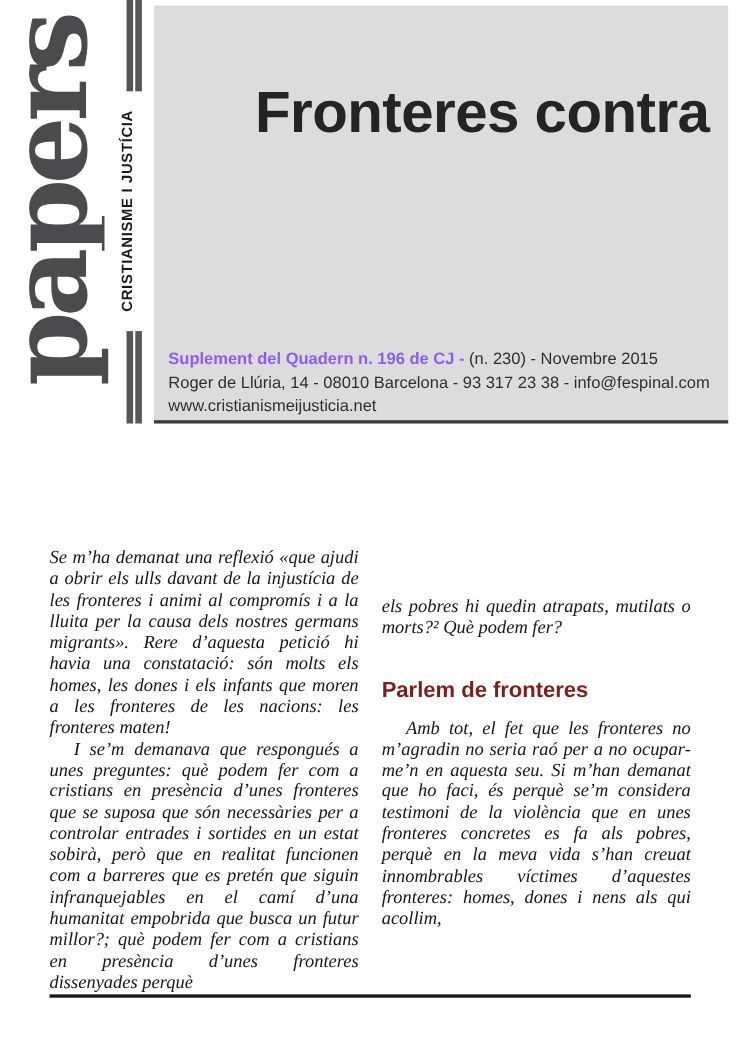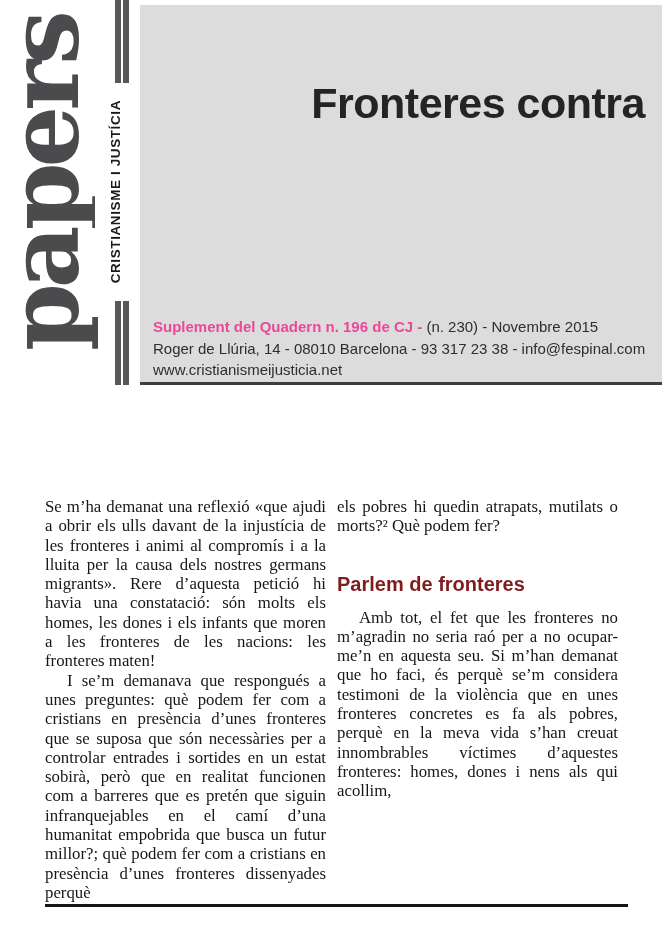--- a/index.html
+++ b/index.html
@@ -46,43 +46,43 @@
   
   .gray-box {
     position: absolute; left: 140px; top: 5px; width: 522px; height: 377px;
     background: #dcdcdc;
     border-bottom: 3px solid #3e3e40;
     z-index: 0;
   }
   .page-title {
     position: absolute; left: 156px; top: 70px; width: 489px;
     text-align: right;
-    font-weight: bold; font-size: 43px; line-height: 66px;
+    font-weight: bold; font-size: 53px; line-height: 66px;
     letter-spacing: -0.5px;
     color: #242424;
     z-index: 2;
   }
   .pub-info {
     position: absolute; left: 153px; top: 316px; width: 500px;
     font-size: 15px; line-height: 21.5px;
     color: #2e2e2e; z-index: 2;
   }
-  .pub-info .b { font-weight: bold; color: #ec4899; }
+  .pub-info .b { font-weight: bold; color: #8b5cf6; }
 
   
   .col {
     position: absolute; top: 497px; width: 281px;
     font-family: "Liberation Serif", serif;
     font-size: 16.8px; line-height: 19.3px;
     text-align: justify;
     color: #161616;
   }
   .col-left { left: 45px; }
-  .col-right { left: 337px; }
-  .col p { margin: 0; }
+  .col-right { left: 347px; margin-top: 44px; }
+  .col p { margin: 0; font-style: italic; }
   .col p.indent { text-indent: 22px; }
   .section-heading {
     font-family: "Liberation Sans", sans-serif;
     font-weight: bold; font-size: 20px; line-height: 22px;
     color: #7f1d1d; text-align: left;
     margin: 37px 0 13px 0;
   }
   .bottom-rule {
     position: absolute; left: 45px; top: 904px; width: 583px; height: 3px;
     background: #151515;

